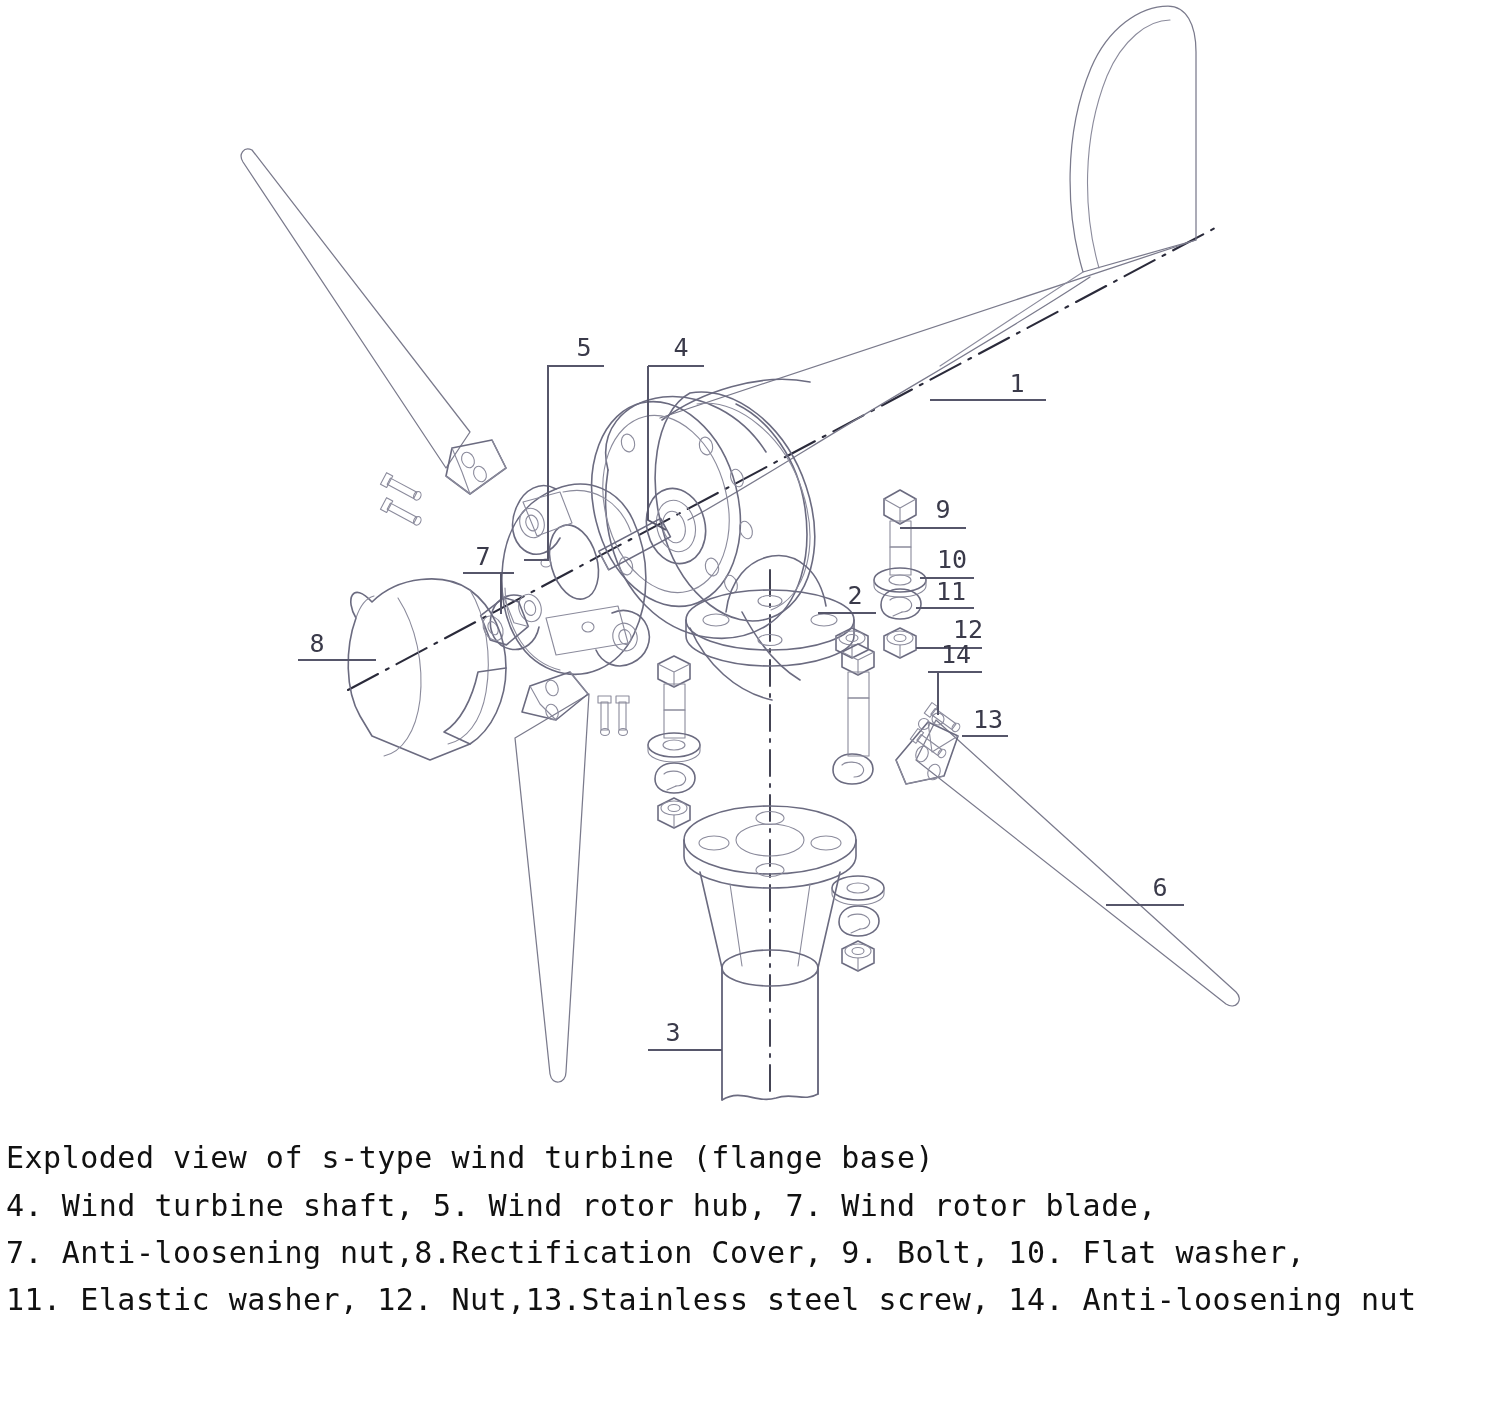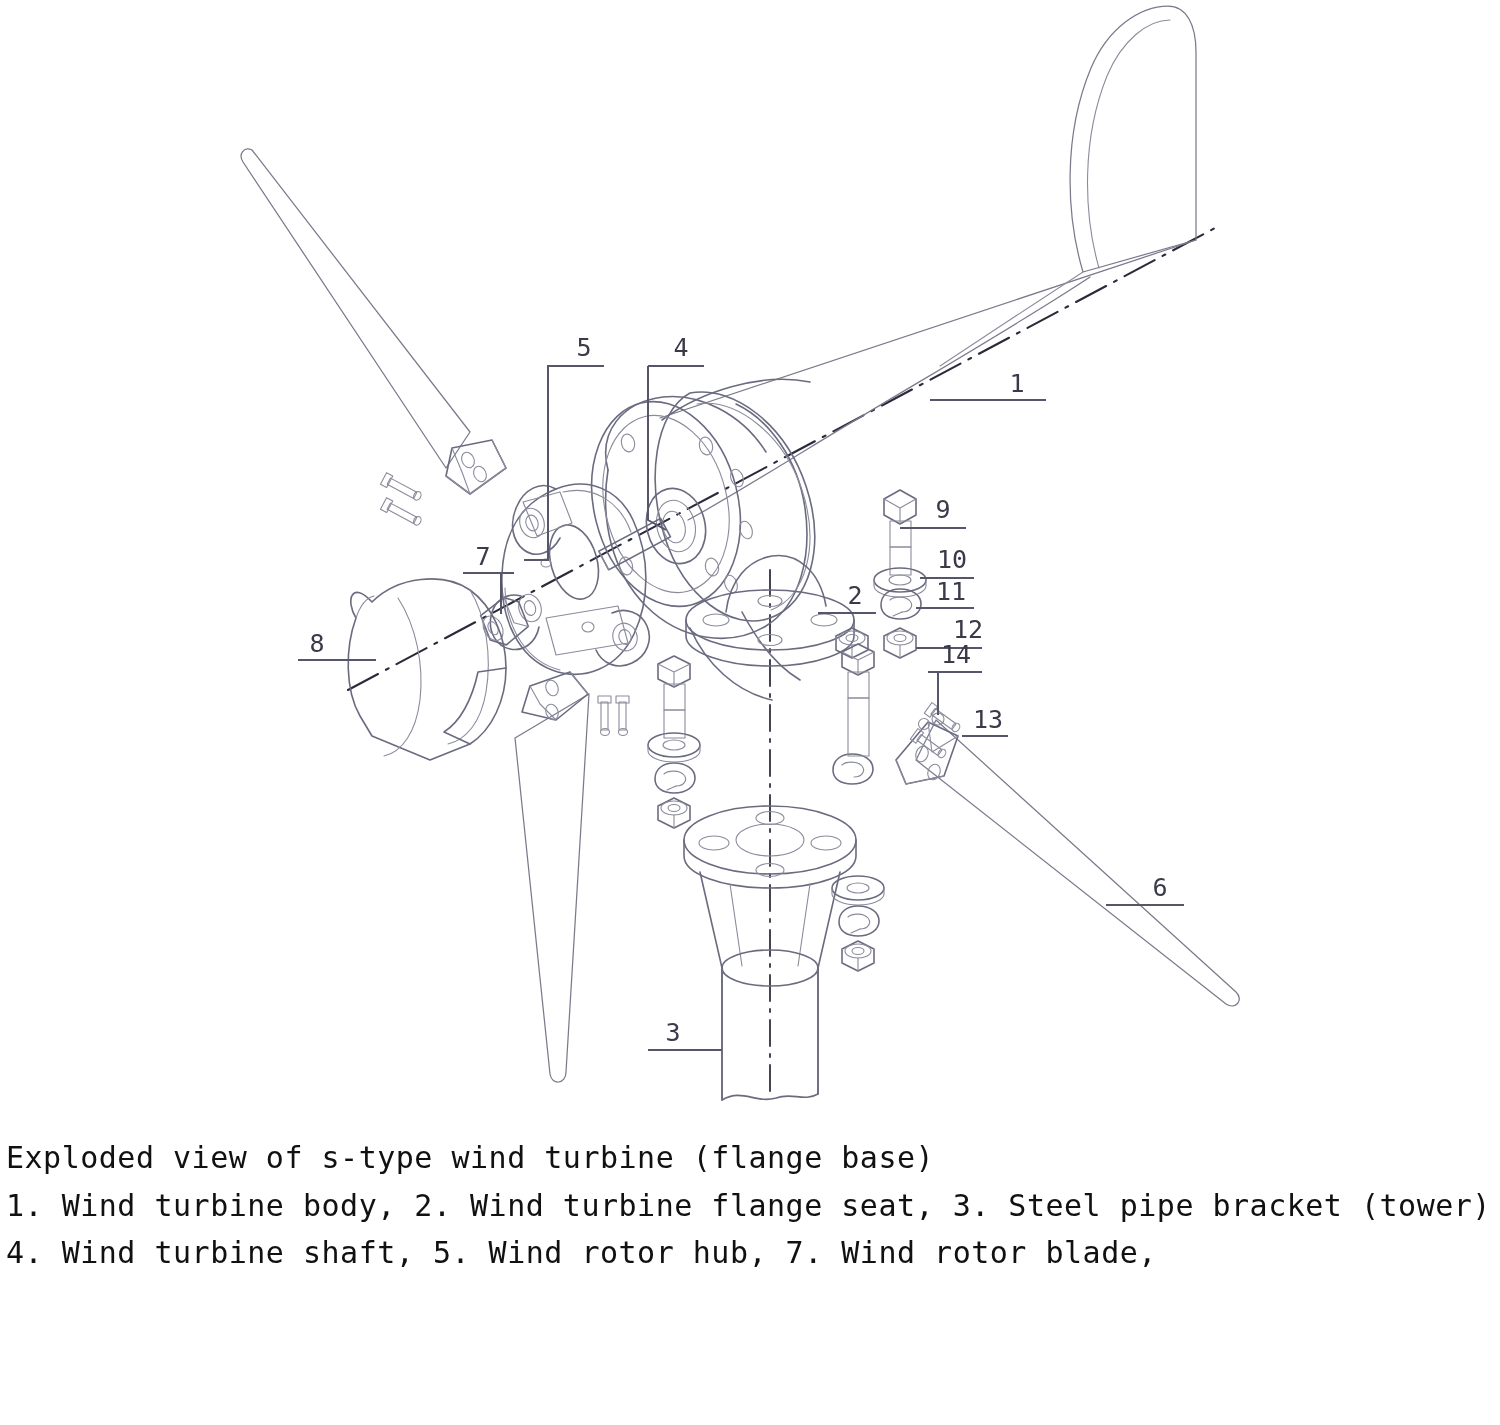--- a/index.html
+++ b/index.html
@@ -514,17 +514,18 @@
     <g>
       <path class="lead" d="M648,1050 L722,1050"></path>
       <text class="lbl" x="673" y="1041">3</text>
     </g>
 
   </svg>
   </div>
 
   <div id="caption">
     <div class="cap-line title">Exploded view of s-type wind turbine (flange base)</div>
-    <div class="cap-line">1. Wind turbine body, 2. Wind turbine flange seat, 3. Steel pipe bracket (tower)</div>
     <div class="cap-line">4. Wind turbine shaft, 5. Wind rotor hub, 7. Wind rotor blade,</div>
+    <div class="cap-line">7. Anti-loosening nut,8.Rectification Cover, 9. Bolt, 10. Flat washer,</div>
+    <div class="cap-line">11. Elastic washer, 12. Nut,13.Stainless steel screw, 14. Anti-loosening nut</div>
   </div>
 
 </div>
 
 </body></html>

